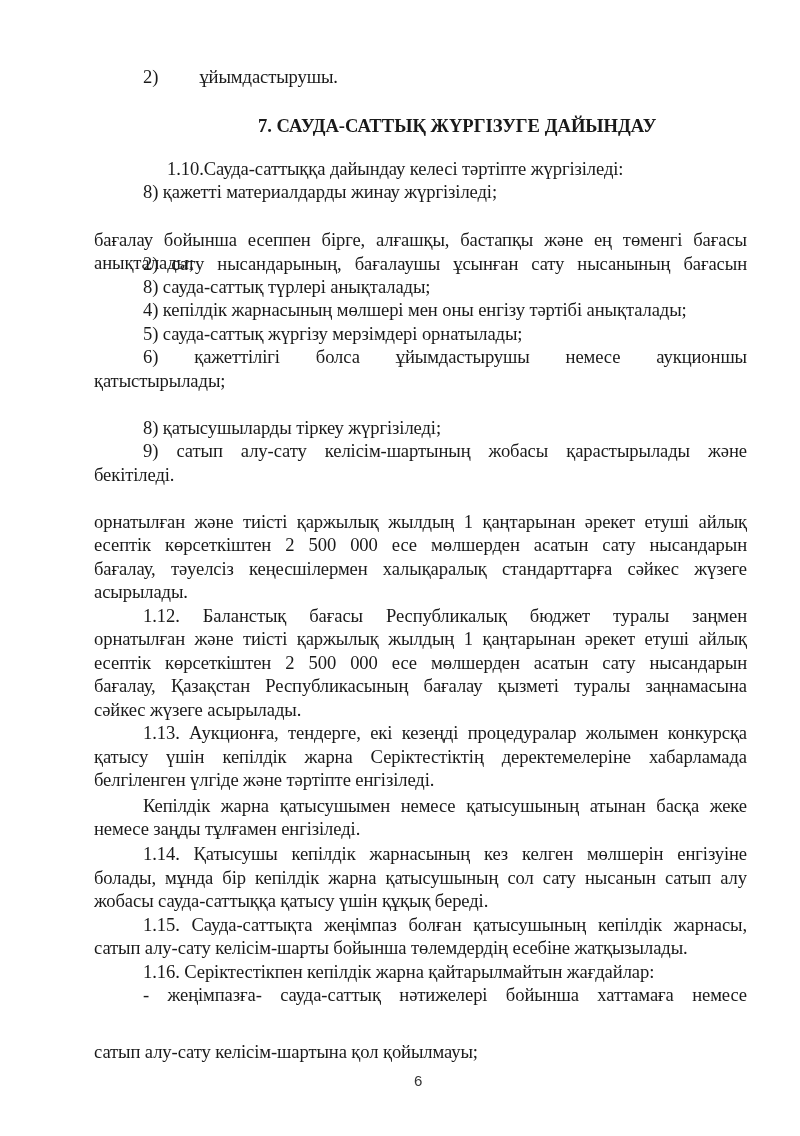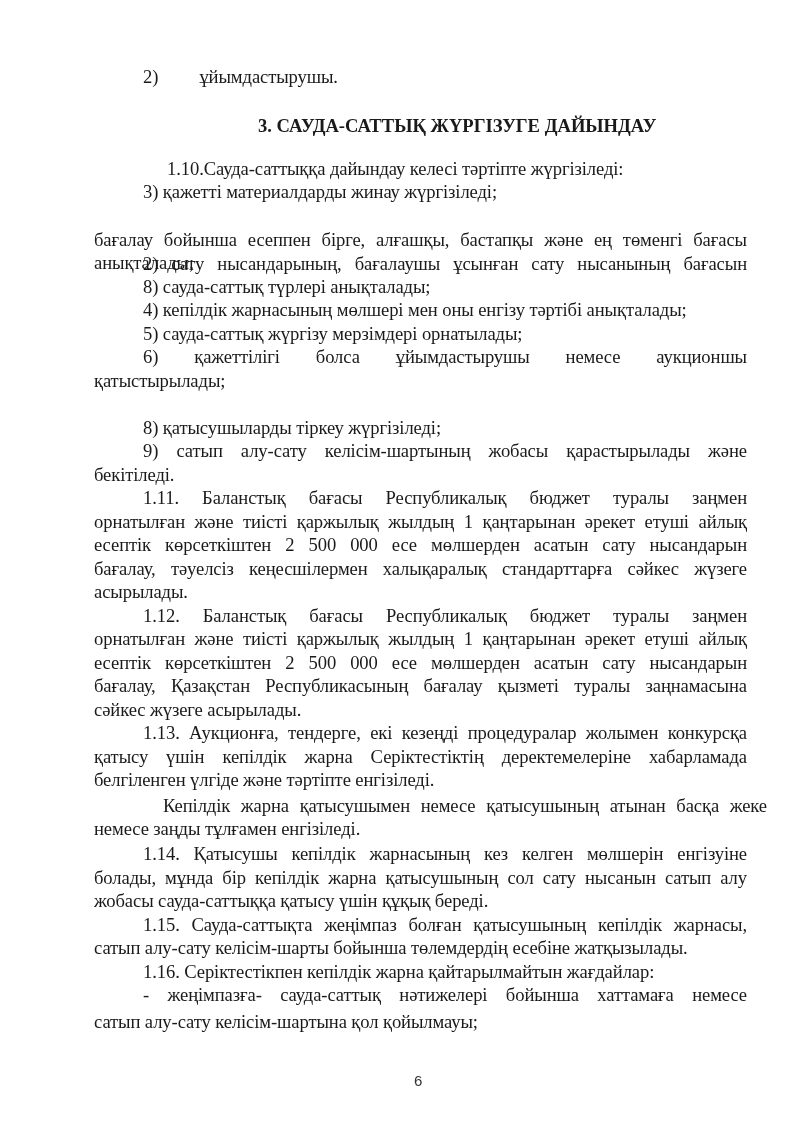--- a/index.html
+++ b/index.html
@@ -26,59 +26,58 @@
 </head>
 <body>
 
 <div class="page">
   <div class="line" style="left:143px; top:65px;">
     <span>2)</span>
     <span style="display:inline-block; width:32px;"></span>
     <span>ұйымдастырушы.</span>
   </div>
 
-  <div class="heading">3. САУДА-САТТЫҚ ЖҮРГІЗУГЕ ДАЙЫНДАУ</div>
+  <div class="heading">7. САУДА-САТТЫҚ ЖҮРГІЗУГЕ ДАЙЫНДАУ</div>
 
   <div class="line ind" style="top:157px;margin-left:24px;">1.10.Сауда-саттыққа дайындау келесі тәртіпте жүргізіледі:</div>
-  <div class="line ind" style="top:180px;">3)  қажетті материалдарды жинау жүргізіледі;</div>
+  <div class="line ind" style="top:180px;">8)  қажетті материалдарды жинау жүргізіледі;</div>
   <div class="line ind just" style="top:204px;margin-top:48px;">2)  сату нысандарының, бағалаушы ұсынған  сату нысанының бағасын</div>
   <div class="line just" style="top:228px;">бағалау бойынша есеппен  бірге, алғашқы, бастапқы және ең төменгі бағасы</div>
   <div class="line" style="top:251px;">анықталады;</div>
   <div class="line ind" style="top:275px;">8)  сауда-саттық түрлері анықталады;</div>
   <div class="line ind" style="top:298px;">4)  кепілдік жарнасының мөлшері мен оны енгізу тәртібі анықталады;</div>
   <div class="line ind" style="top:322px;">5)  сауда-саттық жүргізу мерзімдері орнатылады;</div>
   <div class="line ind just" style="top:345px;">6) қажеттілігі болса ұйымдастырушы немесе аукционшы</div>
   <div class="line" style="top:369px;">қатыстырылады;</div>
   <div class="line ind" style="top:416px;">8)  қатысушыларды тіркеу жүргізіледі;</div>
   <div class="line ind just" style="top:439px;">9) сатып алу-сату келісім-шартының жобасы қарастырылады және</div>
   <div class="line" style="top:463px;">бекітіледі.</div>
 
-  <div class="line ind just" style="top:486px;">1.11. Баланстық бағасы Республикалық бюджет туралы заңмен</div>
   <div class="line just" style="top:510px;">орнатылған және тиісті қаржылық жылдың 1 қаңтарынан әрекет етуші айлық</div>
   <div class="line just" style="top:533px;">есептік көрсеткіштен 2 500 000 есе мөлшерден асатын сату нысандарын</div>
   <div class="line just" style="top:557px;">бағалау, тәуелсіз кеңесшілермен халықаралық стандарттарға сәйкес жүзеге</div>
   <div class="line" style="top:580px;">асырылады.</div>
 
   <div class="line ind just" style="top:604px;">1.12. Баланстық бағасы Республикалық бюджет туралы заңмен</div>
   <div class="line just" style="top:627px;">орнатылған және тиісті қаржылық жылдың 1 қаңтарынан әрекет етуші айлық</div>
   <div class="line just" style="top:651px;">есептік көрсеткіштен 2 500 000 есе мөлшерден асатын сату нысандарын</div>
   <div class="line just" style="top:674px;">бағалау, Қазақстан Республикасының бағалау қызметі туралы заңнамасына</div>
   <div class="line" style="top:698px;">сәйкес  жүзеге асырылады.</div>
 
   <div class="line ind just" style="top:721px;">1.13.  Аукционға, тендерге, екі кезеңді процедуралар жолымен конкурсқа</div>
   <div class="line just" style="top:745px;">қатысу үшін кепілдік жарна Серіктестіктің деректемелеріне хабарламада</div>
   <div class="line" style="top:768px;">белгіленген үлгіде және тәртіпте енгізіледі.</div>
 
-  <div class="line ind just" style="top:794px;margin-left:20px;">Кепілдік жарна қатысушымен немесе қатысушының атынан басқа жеке</div>
+  <div class="line ind just" style="top:794px;">Кепілдік жарна қатысушымен немесе қатысушының атынан басқа жеке</div>
   <div class="line" style="top:817px;">немесе заңды тұлғамен енгізіледі.</div>
 
   <div class="line ind just" style="top:842px;">1.14. Қатысушы кепілдік жарнасының кез келген мөлшерін енгізуіне</div>
   <div class="line just" style="top:866px;">болады, мұнда бір кепілдік жарна қатысушының сол сату нысанын сатып алу</div>
   <div class="line" style="top:889px;">жобасы сауда-саттыққа қатысу үшін құқық береді.</div>
 
   <div class="line ind just" style="top:913px;">1.15.  Сауда-саттықта жеңімпаз болған қатысушының кепілдік жарнасы,</div>
   <div class="line" style="top:936px;">сатып алу-сату келісім-шарты бойынша төлемдердің есебіне жатқызылады.</div>
   <div class="line ind" style="top:960px;">1.16.  Серіктестікпен кепілдік жарна қайтарылмайтын жағдайлар:</div>
   <div class="line ind just" style="top:983px;">-  жеңімпазға- сауда-саттық нәтижелері бойынша хаттамаға немесе</div>
-  <div class="line" style="top:1010px;">сатып алу-сату келісім-шартына қол қойылмауы;</div>
+  <div class="line" style="top:1040px;">сатып алу-сату келісім-шартына қол қойылмауы;</div>
 
   <div class="pagenum" style="top:1072px;">6</div>
 </div>
 
 </body></html>

